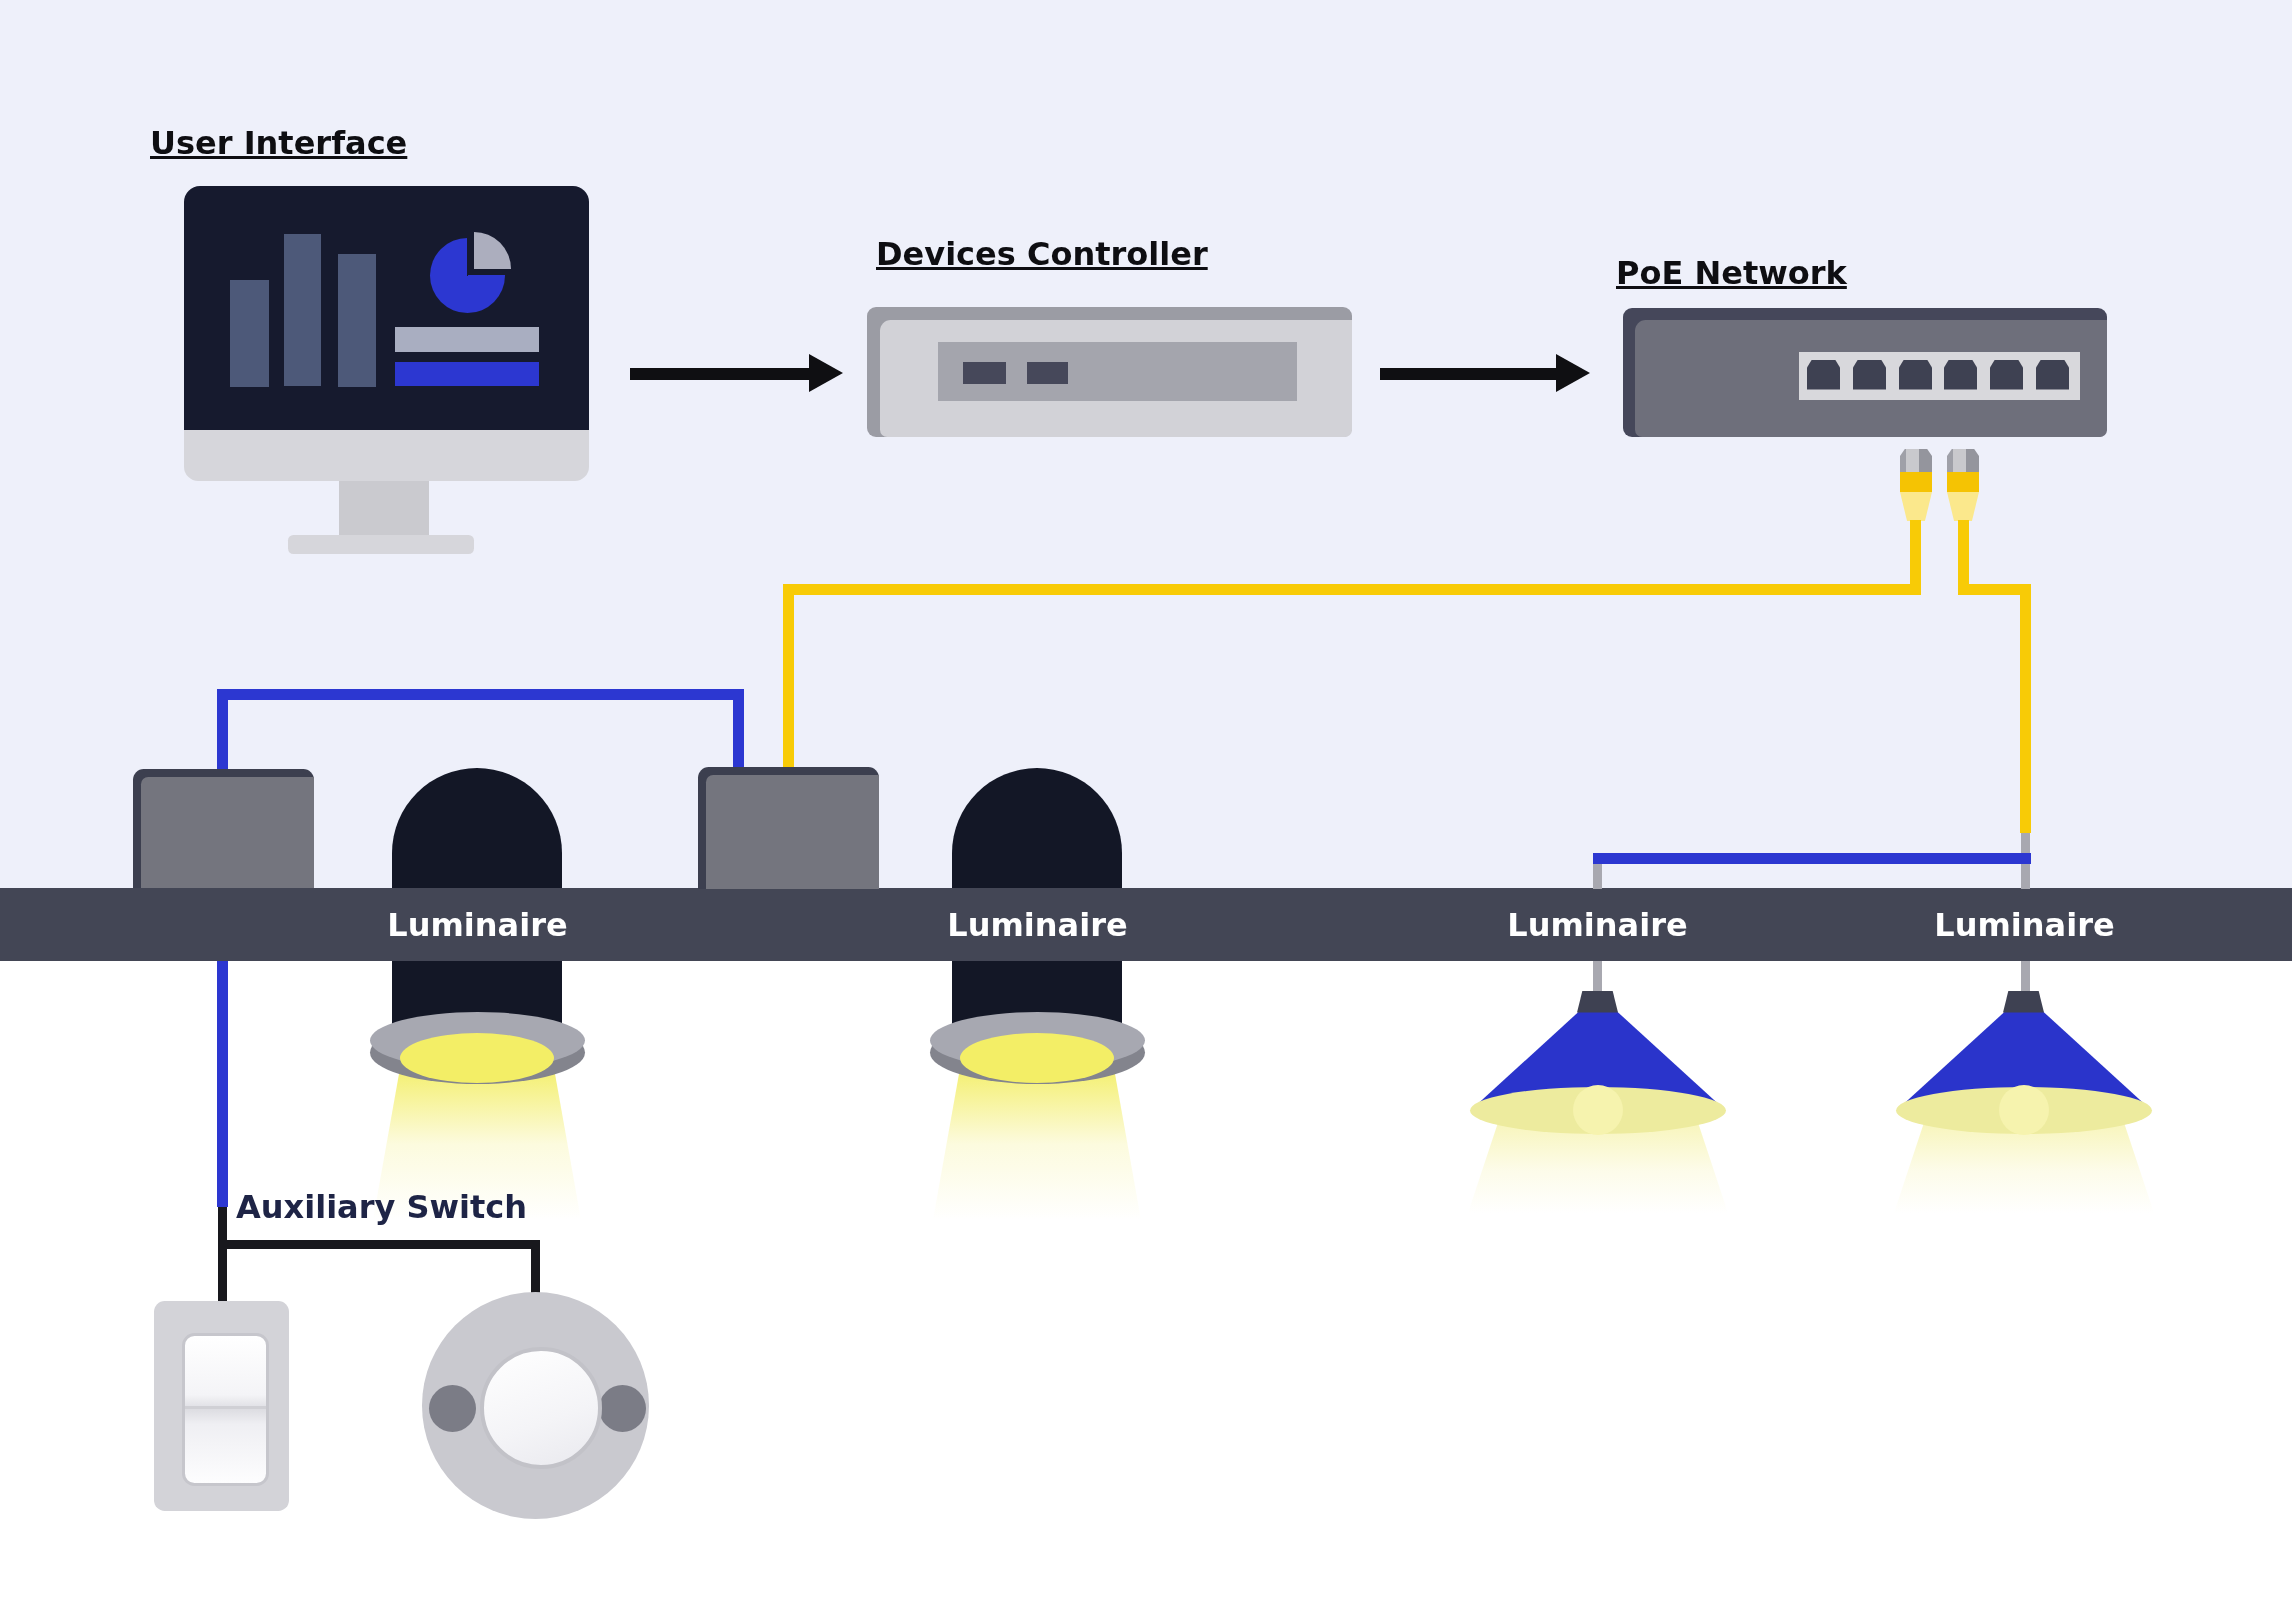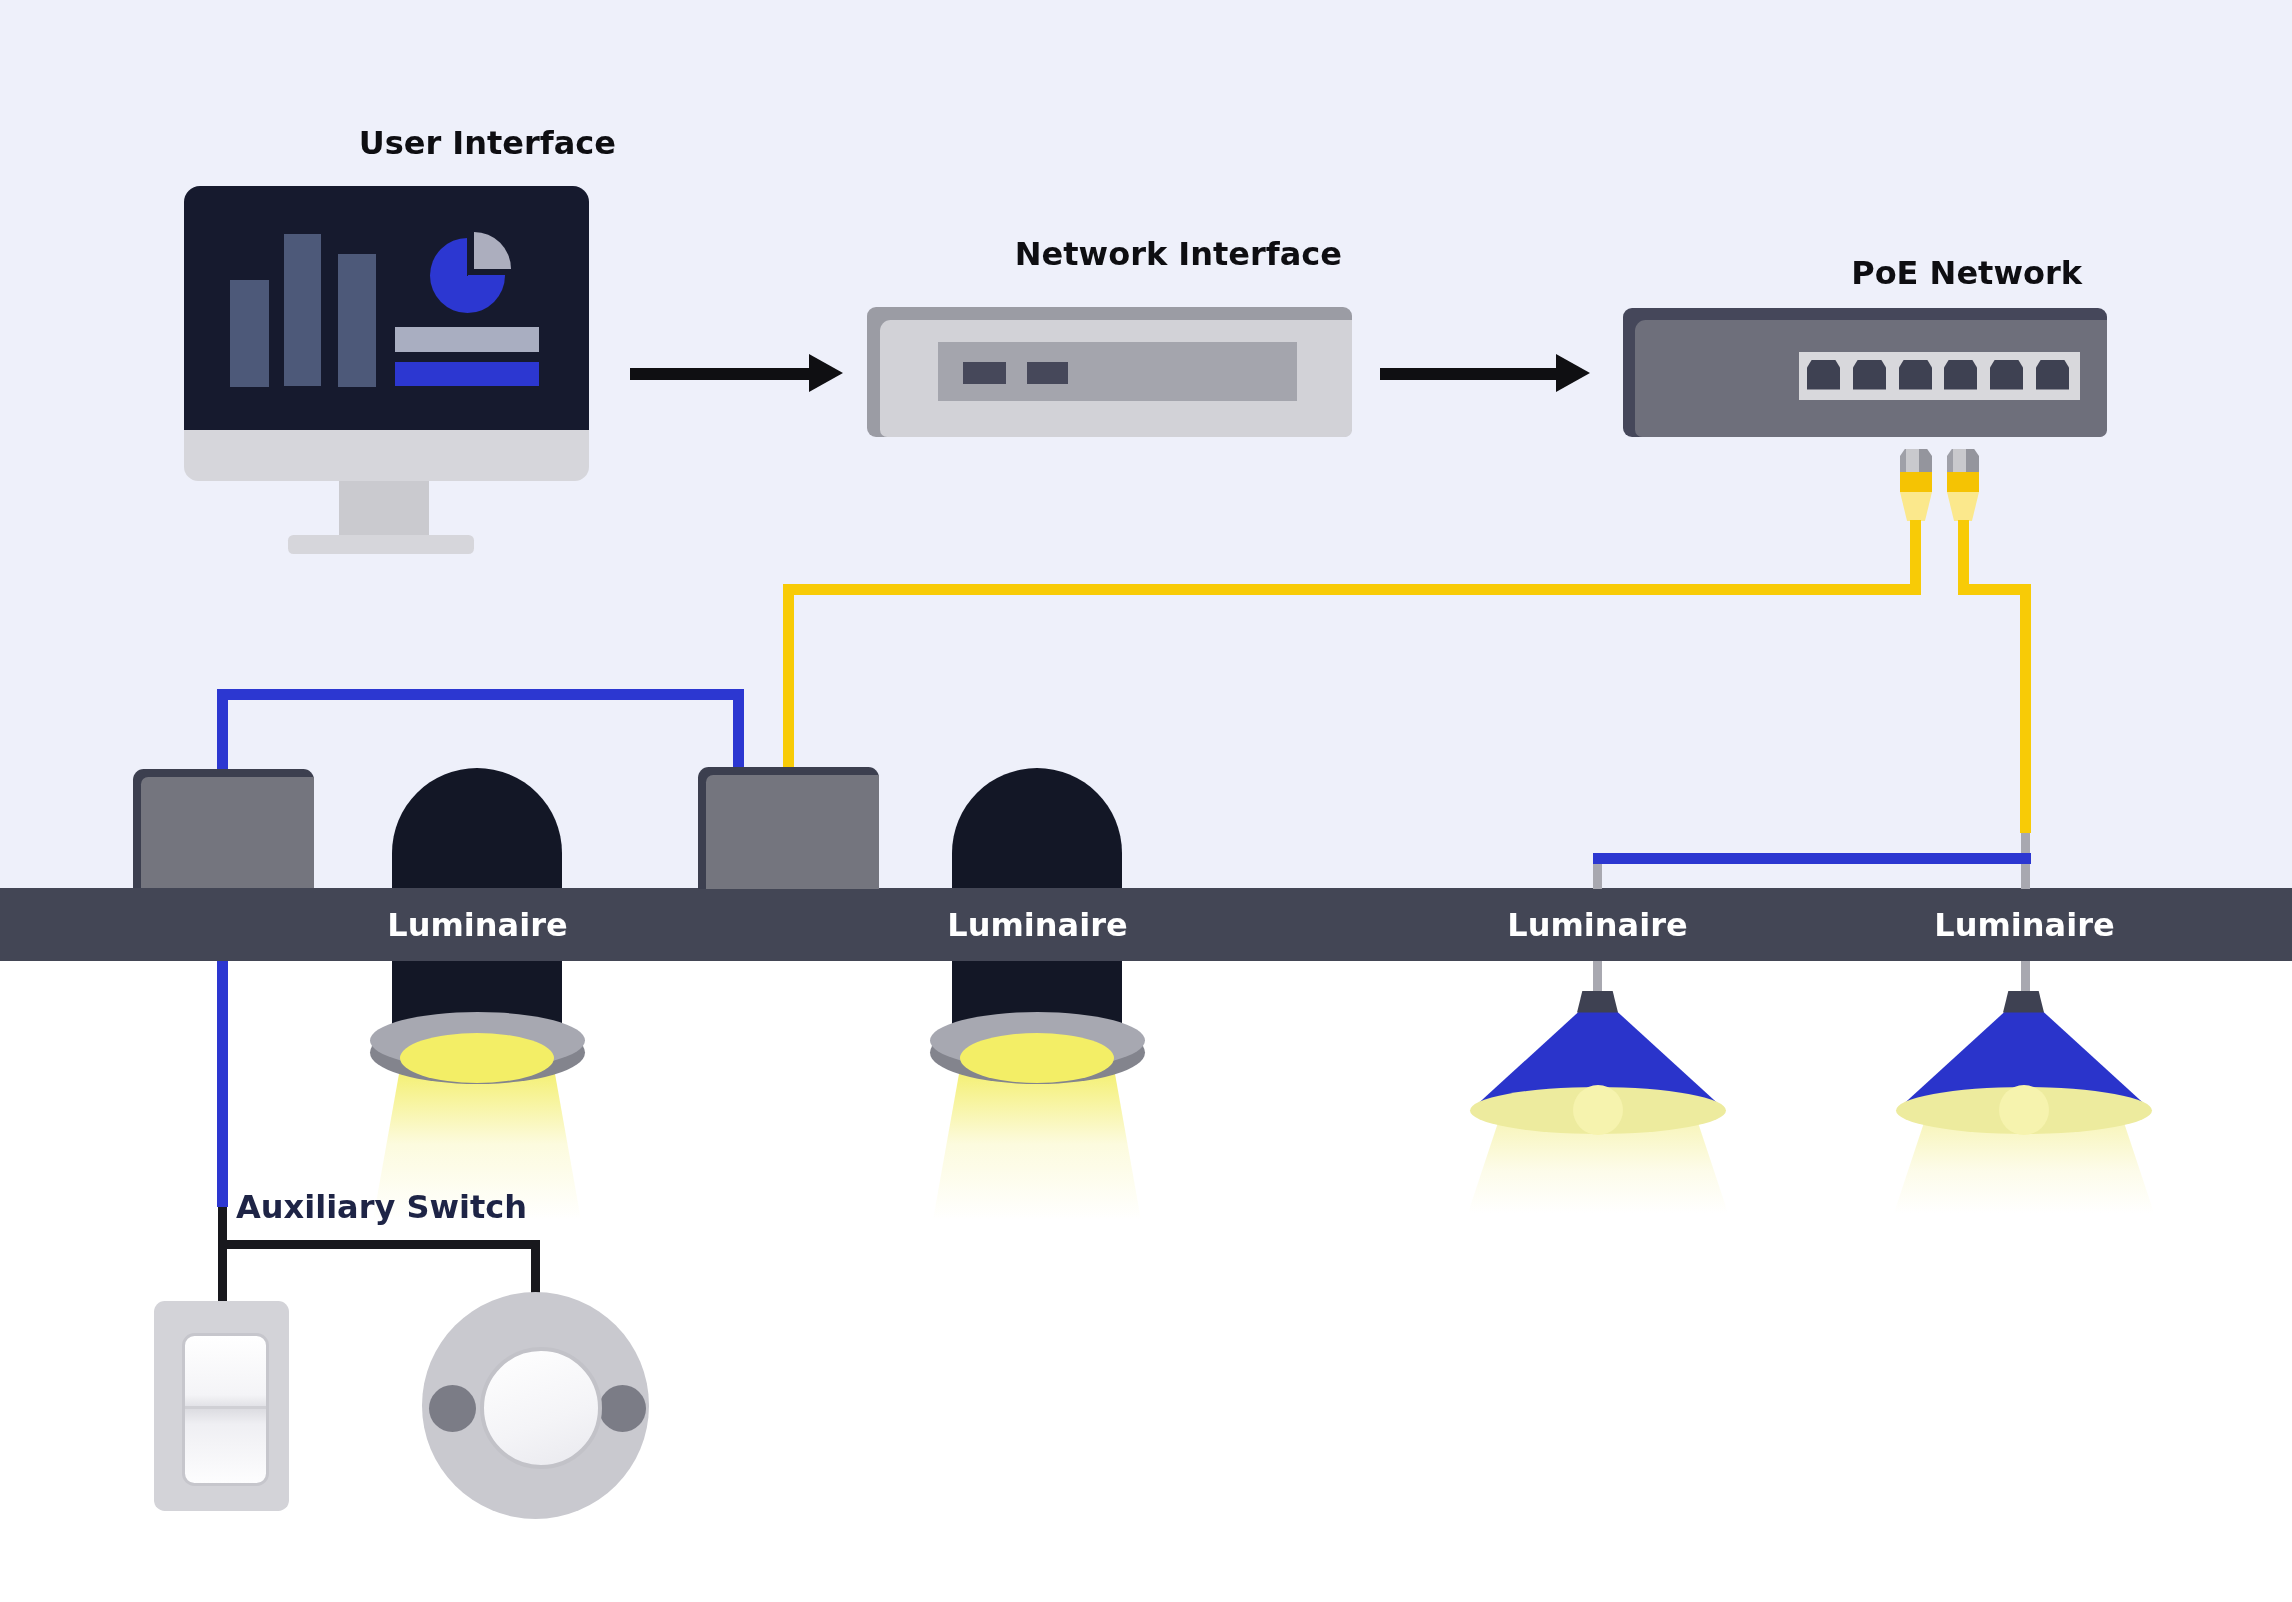--- a/index.html
+++ b/index.html
@@ -4,21 +4,21 @@
 <style>
   html,body{margin:0;padding:0;background:#dfe1ea;}
   .canvas{position:relative;width:2293px;height:1602px;overflow:hidden;
           font-family:"DejaVu Sans","Liberation Sans",sans-serif;}
   .abs{position:absolute;}
   
   .bg-top{left:0;top:0;width:2293px;height:888px;background:#EEF0FA;}
   .band{left:0;top:888px;width:2293px;height:73px;background:#434655;}
   .bg-bottom{left:0;top:961px;width:2293px;height:641px;background:#FFFFFF;}
   
-  .title{font-size:32px;font-weight:700;color:#0E0E12;text-align:right;width:466px;}
+  .title{font-size:32px;font-weight:700;color:#0E0E12;text-align:left;width:466px;text-decoration:underline;}
   .lum-label{font-size:32px;font-weight:700;color:#FFFFFF;text-align:center;width:269px;top:906px;}
   .aux-label{font-size:32px;font-weight:700;color:#1E2446;}
   
   .screen{left:184px;top:186px;width:405px;height:244px;background:#161A2E;border-radius:16px 16px 0 0;}
   .chin{left:184px;top:430px;width:405px;height:51px;background:#D6D6DB;border-radius:0 0 14.3px 14.3px;}
   .neck{left:339px;top:481px;width:90px;height:54px;background:#CACACF;}
   .mbase{left:288px;top:535px;width:186px;height:19px;background:#D6D6DB;border-radius:5.4px;}
   .vbar{background:#4D5979;}
   .pie{background:conic-gradient(from 0deg at 50% 50%, rgba(0,0,0,0) 0deg 90deg, #2C37D1 90deg 360deg);border-radius:50%;}
   .pieq{background:#ACAEBE;border-radius:0 100% 0 0;}
@@ -97,21 +97,21 @@
     <div class="abs chin"></div>
     <div class="abs neck"></div>
     <div class="abs mbase"></div>
   </div>
 
   <div class="abs aline" style="left:630px;width:179px;"></div>
   <div class="abs ahead" style="left:809px;"></div>
   <div class="abs aline" style="left:1380px;width:176px;"></div>
   <div class="abs ahead" style="left:1556px;"></div>
 
-  <div class="abs title" style="left:876px;top:235px;">Network Interface</div>
+  <div class="abs title" style="left:876px;top:235px;">Devices Controller</div>
   <div class="abs ctrl-outer">
     <div class="abs ctrl-inner"></div>
   </div>
   <div class="abs ctrl-slot"></div>
   <div class="abs ctrl-btn" style="left:963px;top:362px;"></div>
   <div class="abs ctrl-btn" style="left:1027px;top:362px;width:41px;"></div>
 
   <div class="abs title" style="left:1616px;top:254px;">PoE Network</div>
   <div class="abs sw-outer">
     <div class="abs sw-inner"></div>

